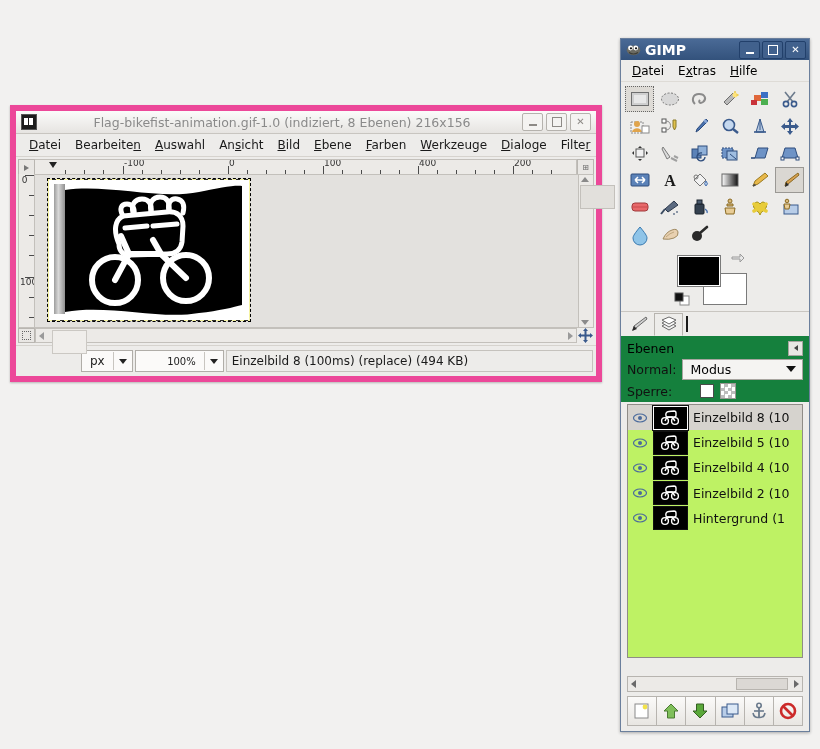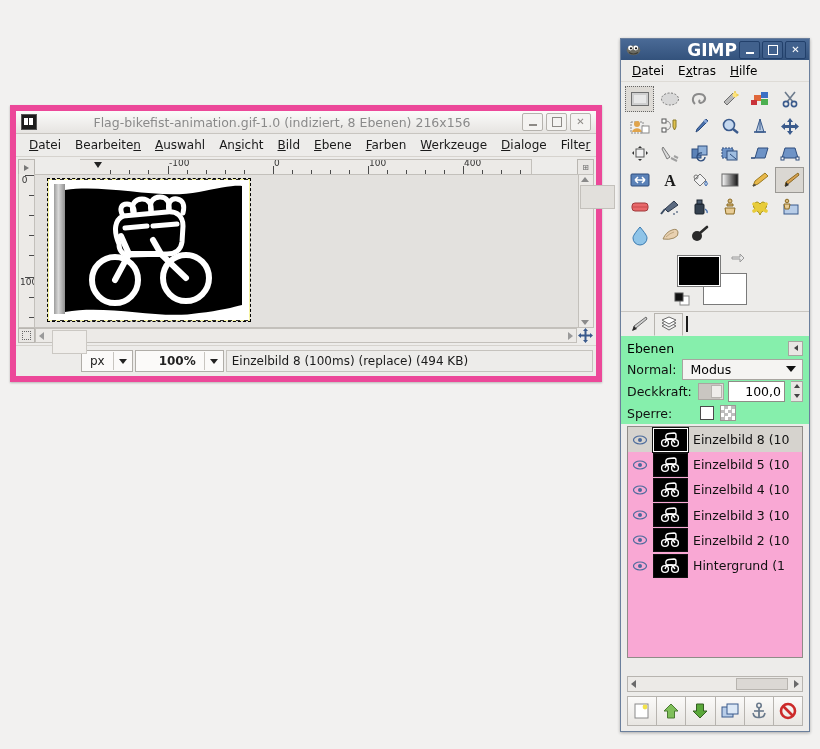--- a/index.html
+++ b/index.html
@@ -51,21 +51,21 @@
     height:22px;flex:0 0 22px;display:flex;align-items:center;
     background:#edecea;border-bottom:1px solid #d6d3ce;
     padding-left:6px;gap:0px;
   }
   .menubar .mi{
     padding:2px 7px;font-size:12px;color:#1a1a1a;white-space:nowrap;
   }
   .menubar .mi u{text-decoration:underline;}
   
   .canvas-wrap{flex:1;display:flex;flex-direction:column;background:#edecea;padding:2px;}
-  .row-top{display:flex;height:15px;gap:45px;}
+  .row-top{display:flex;height:15px;}
   .corner-btn{
     width:15px;height:15px;flex:0 0 15px;background:#e9e7e4;border:1px solid #b9b6b1;
     display:flex;align-items:center;justify-content:center;
   }
   .corner-btn:after{
     content:"";width:0;height:0;border-left:5px solid #777;
     border-top:3.5px solid transparent;border-bottom:3.5px solid transparent;
   }
   .hruler{
     flex:1;height:15px;background:#eceae7;border:1px solid #c3c0bb;border-left:none;
@@ -122,21 +122,21 @@
   .pole{position:absolute;left:5px;top:4px;width:11px;height:130px;
     background:linear-gradient(90deg,#9d9d9d,#d8d8d8 40%,#8f8f8f);}
   .status-bar{
     height:26px;flex:0 0 26px;display:flex;align-items:center;
     background:#edecea;border-top:1px solid #d6d3ce;padding:2px 3px;gap:2px;
   }
   .sb-unit,.sb-zoom{
     display:flex;align-items:center;border:1px solid #b0ada8;background:#fbfaf9;height:20px;
   }
   .sb-unit .v{padding:0 8px;font-size:12px;color:#222;}
-  .sb-zoom .v{padding:0 8px;font-size:12px;color:#222;text-align:right;min-width:52px;font-weight:bold;}
+  .sb-zoom .v{padding:0 8px;font-size:10px;color:#222;text-align:right;min-width:52px;}
   .ddarrow{
     width:18px;height:18px;border-left:1px solid #c8c5c0;display:flex;align-items:center;justify-content:center;
   }
   .ddarrow:after{content:"";width:0;height:0;border-left:4px solid transparent;border-right:4px solid transparent;border-top:5px solid #222;}
   .sb-msg{
     flex:1;height:20px;border:1px solid #c5c2bd;background:#edecea;
     display:flex;align-items:center;padding:0 5px;font-size:12px;color:#1a1a1a;
     white-space:nowrap;overflow:hidden;
   }
   .sb-spacer{width:60px;}
@@ -146,21 +146,21 @@
     background:#edecea;border:1px solid #6b7f9c;
     box-shadow:0 1px 3px rgba(0,0,0,.3);
     display:flex;flex-direction:column;
   }
   .gtitlebar{
     height:21px;flex:0 0 21px;
     background:linear-gradient(#4a6a96,#33527c);
     display:flex;align-items:center;padding:0 3px;
   }
   .gimp-ico{width:15px;height:13px;margin:0 4px 0 2px;flex:0 0 15px;}
-  .gtitle-text{flex:1;text-align:right;color:#fff;font-size:17px;font-weight:bold;}
+  .gtitle-text{flex:1;text-align:left;color:#fff;font-size:14px;font-weight:bold;}
   .gwbtn{
     width:19px;height:16px;border:1px solid #22406b;background:#41618d;
     border-radius:2px;display:flex;align-items:center;justify-content:center;
     color:#fff;font-size:10px;margin-left:2px;
   }
   .gwbtn.mini .gl{width:8px;height:2px;background:#fff;margin-top:6px;}
   .gwbtn.maxi .gl{width:8px;height:8px;border:1.5px solid #fff;}
   .gmenubar{
     height:21px;flex:0 0 21px;display:flex;align-items:center;
     background:#edecea;padding-left:4px;border-bottom:1px solid #dedbd6;
@@ -190,21 +190,21 @@
   .dock-tabs{
     height:24px;flex:0 0 24px;display:flex;align-items:flex-end;
     background:#edecea;border-top:1px solid #c9c6c1;padding-left:3px;gap:1px;
   }
   .dtab{
     width:27px;height:21px;display:flex;align-items:center;justify-content:center;
     border:1px solid transparent;
   }
   .dtab.active{background:#edecea;border:1px solid #b7b4af;border-bottom-color:#edecea;}
   .dtab-sep{width:2px;height:16px;background:#1a1a1a;margin-left:2px;align-self:center;}
-  .layers-head{background:#86efac;padding:2px 6px 0 6px;flex:0 0 auto;}
+  .layers-head{background:#15803d;padding:2px 6px 0 6px;flex:0 0 auto;}
   .lrow{display:flex;align-items:center;height:22px;gap:6px;}
   .lrow .lbl{font-size:12.5px;color:#111;}
   .ebenen-row{display:flex;align-items:center;justify-content:space-between;height:20px;}
   .ebenen-row .menu-btn{
     width:13px;height:13px;border:1px solid #a8a5a0;background:#e9e7e4;
     display:flex;align-items:center;justify-content:center;
   }
   .ebenen-row .menu-btn:after{content:"";width:0;height:0;border-right:4px solid #444;
     border-top:3px solid transparent;border-bottom:3px solid transparent;}
   .combo{
@@ -227,21 +227,21 @@
     display:flex;flex-direction:column;align-items:center;justify-content:space-around;}
   .spin-btns i{display:block;width:0;height:0;border-left:3px solid transparent;border-right:3px solid transparent;}
   .spin-btns i.u{border-bottom:4px solid #444;}
   .spin-btns i.d{border-top:4px solid #444;}
   .lock-box{width:12px;height:12px;border:1px solid #4a4a4a;background:#fff;}
   .lock-chk{width:14px;height:14px;
     background:
       conic-gradient(#bdbdbd 25%,#fff 0 50%,#bdbdbd 0 75%,#fff 0);
     background-size:7px 7px;border:1px solid #9a9894;}
   .layer-list{
-    flex:1;margin:2px 6px 16px 6px;background:#f9a8d4;border:1px solid #8f8c87;
+    flex:1;margin:2px 6px 16px 6px;background:#bef264;border:1px solid #8f8c87;
     overflow:hidden;position:relative;
   }
   .litem{display:flex;align-items:center;height:25.2px;padding-left:4px;gap:5px;}
   .litem.sel{background:#d6d3ce;}
   .eye{width:16px;flex:0 0 16px;display:flex;align-items:center;justify-content:center;}
   .thumb{
     width:33px;height:22px;flex:0 0 33px;background:#000;border:1px solid #111;
     position:relative;overflow:hidden;
   }
   .thumb.wb{border:1px solid #fff;box-shadow:0 0 0 1px #111;}
@@ -709,32 +709,20 @@
       <span class="menu-btn"></span>
     </div>
     <div class="lrow">
       <span class="lbl">Normal:</span>
       <span class="combo">
         <span>Modus</span>
         <span class="ar"></span>
       </span>
     </div>
     <div class="lrow">
-      <span class="lbl">Deckkraft:</span>
-      <span class="slider">
-          <i class="fill"></i>
-          <i class="knob"></i>
-        </span>
-      <span class="spin">100,0</span>
-      <span class="spin-btns">
-          <i class="u"></i>
-          <i class="d"></i>
-        </span>
-    </div>
-    <div class="lrow">
       <span class="lbl">Sperre:</span>
       <span style="width:16px"></span>
       <span class="lock-box"></span>
       <span class="lock-chk"></span>
     </div>
   </div>
 
   <div class="layer-list">
     <div class="litem sel">
       <span class="eye">
@@ -807,60 +795,40 @@
         <svg width="31" height="20" viewBox="0 0 31 20">
             <rect width="31" height="20" fill="#000"></rect>
             <g fill="none" stroke="#fff" stroke-width="1.4">
               <circle cx="11" cy="14" r="3.4"></circle>
               <circle cx="21" cy="14" r="3.4"></circle>
               <path d="M11 14 L13 10 L18 10 L21 14"></path>
               <path d="M12 9 q-1 -4 3 -4.5 l5 -0.5 q2 0 2 2 l0 2.5 q0 1.5 -2 1.5 l-6 0.2 q-2 0 -2 -1.2 Z"></path>
             </g>
           </svg>
       </span>
-      <span class="lname">Einzelbild 3 (10</span>
+      <span class="lname">Einzelbild 2 (10</span>
     </div>
     <div class="litem">
       <span class="eye">
         <svg width="14" height="10">
             <ellipse cx="7" cy="5" rx="6.5" ry="4" fill="none" stroke="#4a6a9c" stroke-width="1.2"></ellipse>
             <circle cx="7" cy="5" r="2" fill="#4a6a9c"></circle>
           </svg>
       </span>
       <span class="thumb">
         <svg width="31" height="20" viewBox="0 0 31 20">
             <rect width="31" height="20" fill="#000"></rect>
             <g fill="none" stroke="#fff" stroke-width="1.4">
               <circle cx="11" cy="14" r="3.4"></circle>
               <circle cx="21" cy="14" r="3.4"></circle>
               <path d="M11 14 L13 10 L18 10 L21 14"></path>
               <path d="M12 9 q-1 -4 3 -4.5 l5 -0.5 q2 0 2 2 l0 2.5 q0 1.5 -2 1.5 l-6 0.2 q-2 0 -2 -1.2 Z"></path>
             </g>
           </svg>
       </span>
-      <span class="lname">Einzelbild 2 (10</span>
-    </div>
-    <div class="litem">
-      <span class="eye">
-        <svg width="14" height="10">
-            <ellipse cx="7" cy="5" rx="6.5" ry="4" fill="none" stroke="#4a6a9c" stroke-width="1.2"></ellipse>
-            <circle cx="7" cy="5" r="2" fill="#4a6a9c"></circle>
-          </svg>
-      </span>
-      <span class="thumb">
-        <svg width="31" height="20" viewBox="0 0 31 20">
-            <rect width="31" height="20" fill="#000"></rect>
-            <g fill="none" stroke="#fff" stroke-width="1.4">
-              <circle cx="11" cy="14" r="3.4"></circle>
-              <circle cx="21" cy="14" r="3.4"></circle>
-              <path d="M11 14 L13 10 L18 10 L21 14"></path>
-              <path d="M12 9 q-1 -4 3 -4.5 l5 -0.5 q2 0 2 2 l0 2.5 q0 1.5 -2 1.5 l-6 0.2 q-2 0 -2 -1.2 Z"></path>
-            </g>
-          </svg>
-      </span>
       <span class="lname">Hintergrund (1</span>
     </div>
   </div>
 
   <div class="list-scroll">
     <span class="ar l"></span>
       <span class="thumb2"></span>
       <span class="ar r"></span>
   </div>
 

